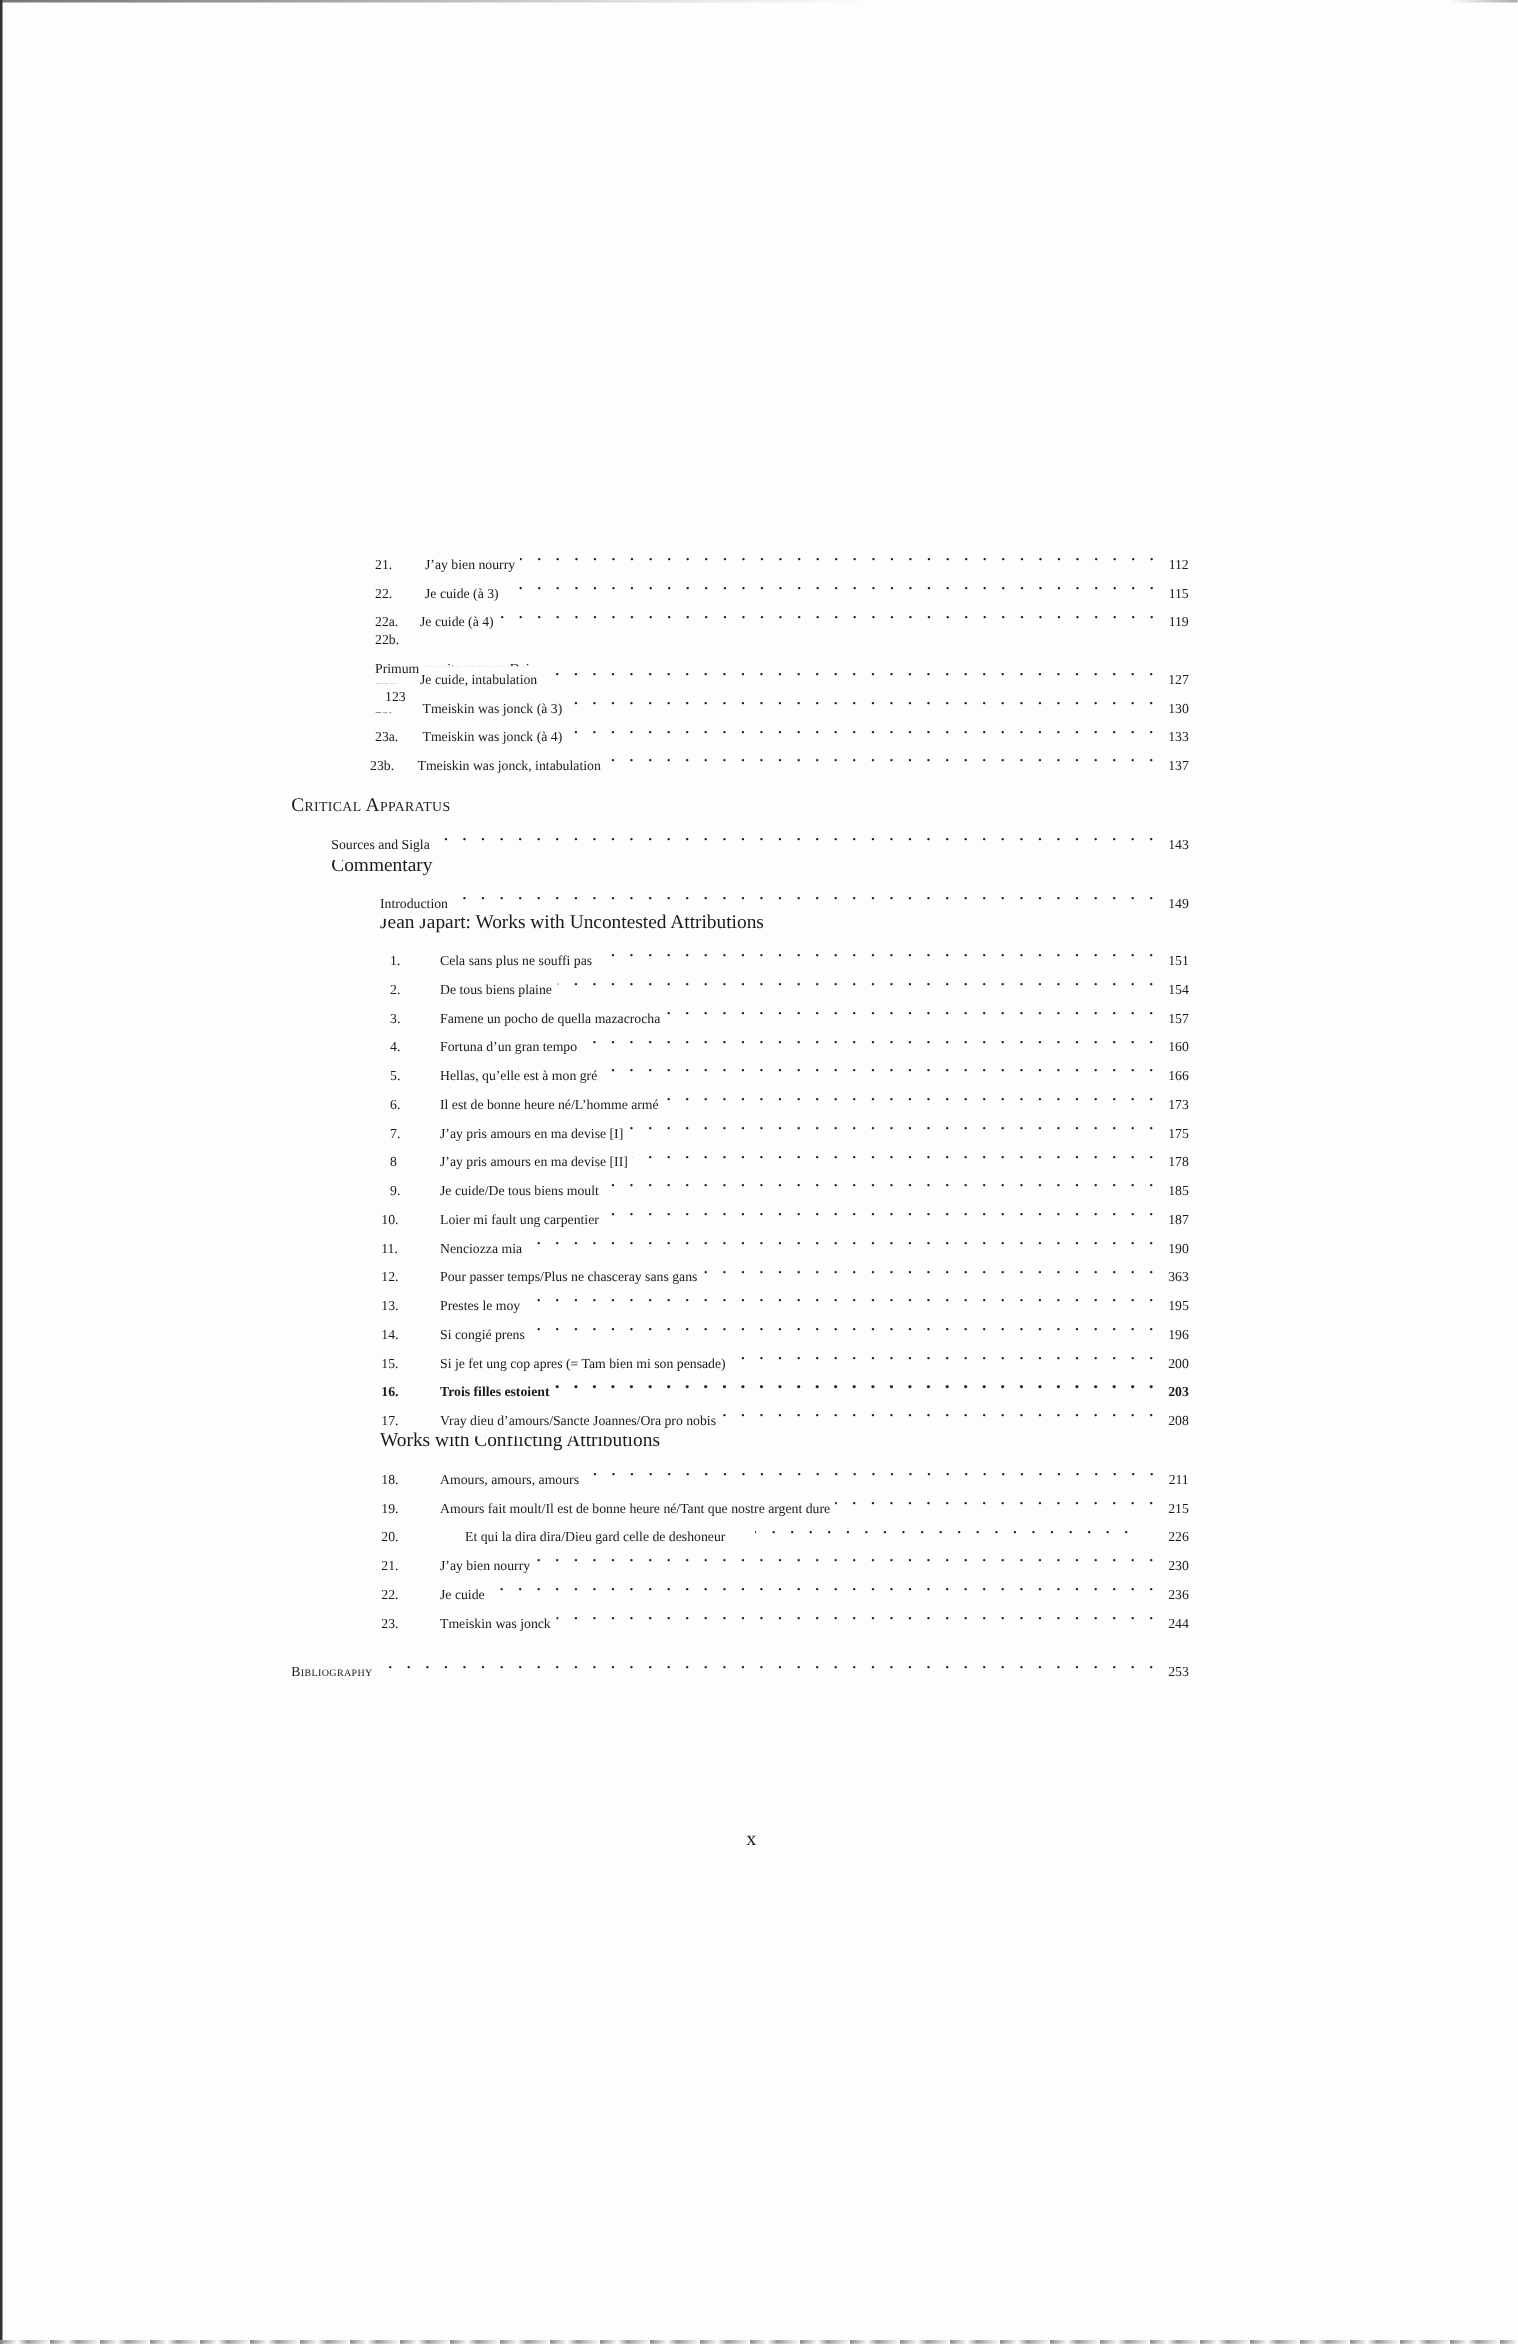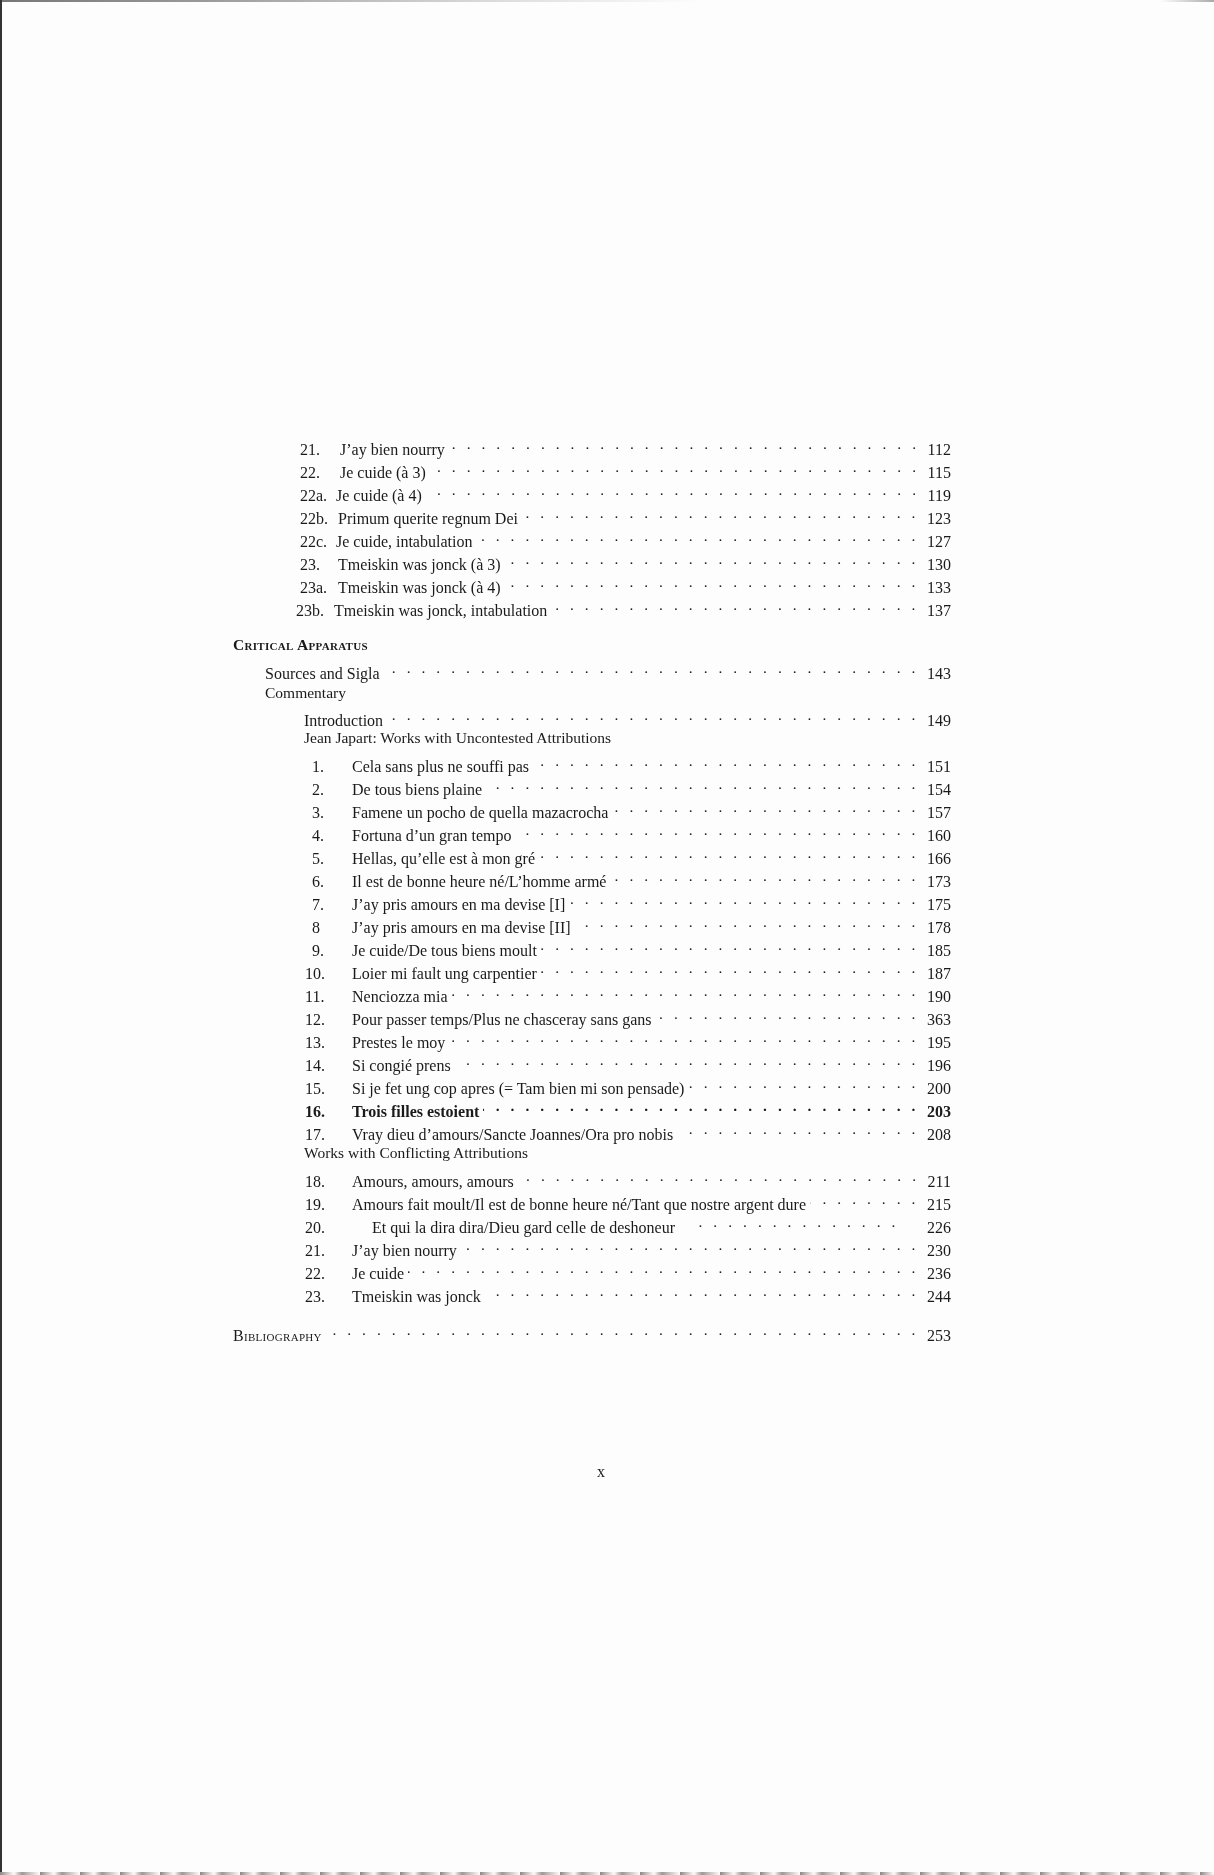--- a/index.html
+++ b/index.html
@@ -30,21 +30,21 @@
     .toc {
       position: absolute;
       left: 0;
       top: 0;
       width: 1214px;
     }
     .row {
       position: absolute;
       height: 23px;
       line-height: 23px;
-      font-size: 16px;
+      font-size: 11px;
       white-space: nowrap;
       display: flex;
       align-items: baseline;
       right: 263px; 
     }
     .row .num {
       display: inline-block;
       text-align: left;
       flex: 0 0 auto;
     }
@@ -118,21 +118,21 @@
     <span class="title">Je cuide (à 3)</span>
     <span class="leader"></span>
     <span class="page">115</span>
   </div>
   <div class="row" style="left:300px; top:478px;">
     <span class="num" style="width:36px">22a.</span>
     <span class="title">Je cuide (à 4)</span>
     <span class="leader"></span>
     <span class="page">119</span>
   </div>
-  <div class="row" style="left:300px; top:501px;">
+  <div class="row" style="left:300px; top:501px;flex-direction:column;">
     <span class="num" style="width:38px">22b.</span>
     <span class="title">Primum querite regnum Dei</span>
     <span class="leader"></span>
     <span class="page">123</span>
   </div>
   <div class="row" style="left:300px; top:524px;">
     <span class="num" style="width:36px">22c.</span>
     <span class="title">Je cuide, intabulation</span>
     <span class="leader"></span>
     <span class="page">127</span>
@@ -149,21 +149,21 @@
     <span class="leader"></span>
     <span class="page">133</span>
   </div>
   <div class="row" style="left:296px; top:593px;">
     <span class="num" style="width:38px">23b.</span>
     <span class="title">Tmeiskin was jonck, intabulation</span>
     <span class="leader"></span>
     <span class="page">137</span>
   </div>
 
-  <div class="heading smallcaps" style="left:233px; top:633px;font-weight:bold;">Critical Apparatus</div>
+  <div class="heading smallcaps" style="left:233px; top:633px;">Critical Apparatus</div>
 
   <div class="row" style="left:265px; top:656px;">
     <span class="title">Sources and Sigla</span>
     <span class="leader"></span>
     <span class="page">143</span>
   </div>
 
   <div class="heading" style="left:265px; top:681px;">Commentary</div>
 
   <div class="row" style="left:304px; top:703px;">

